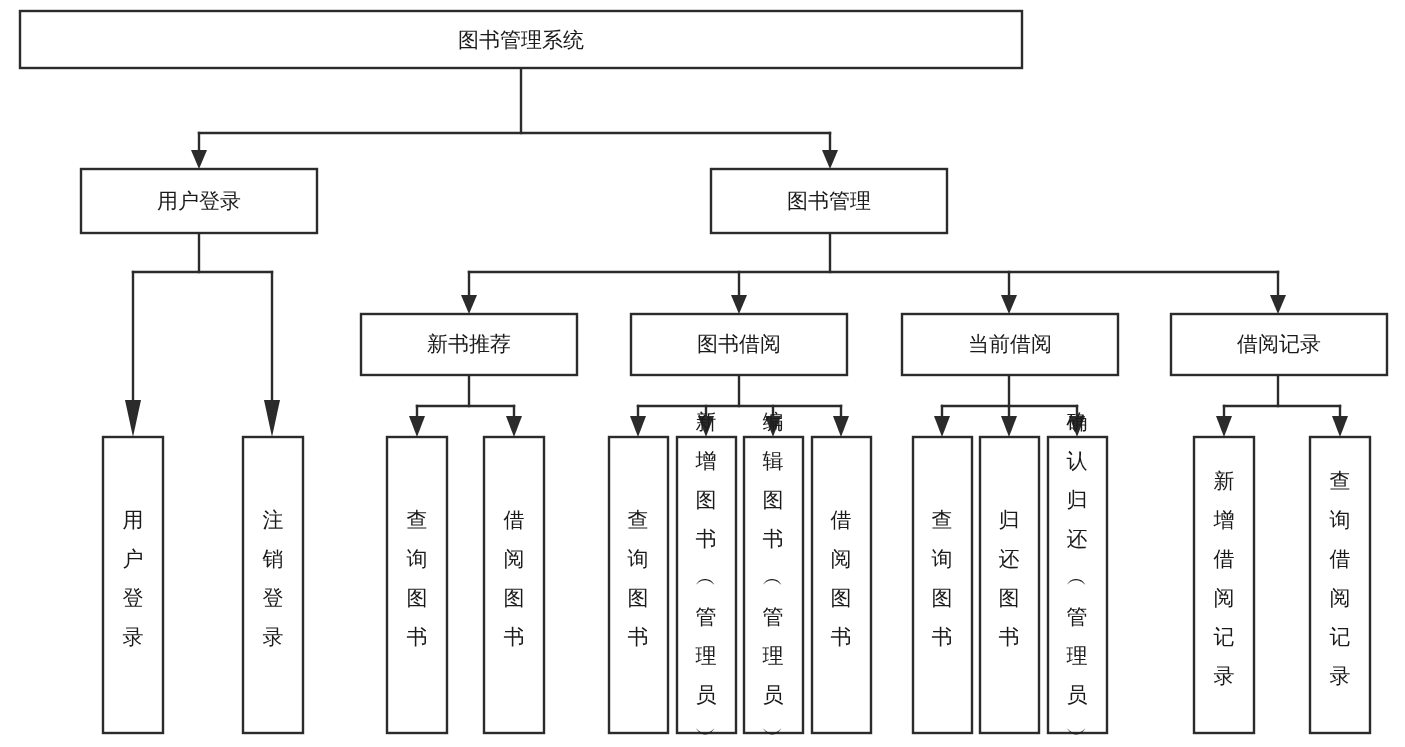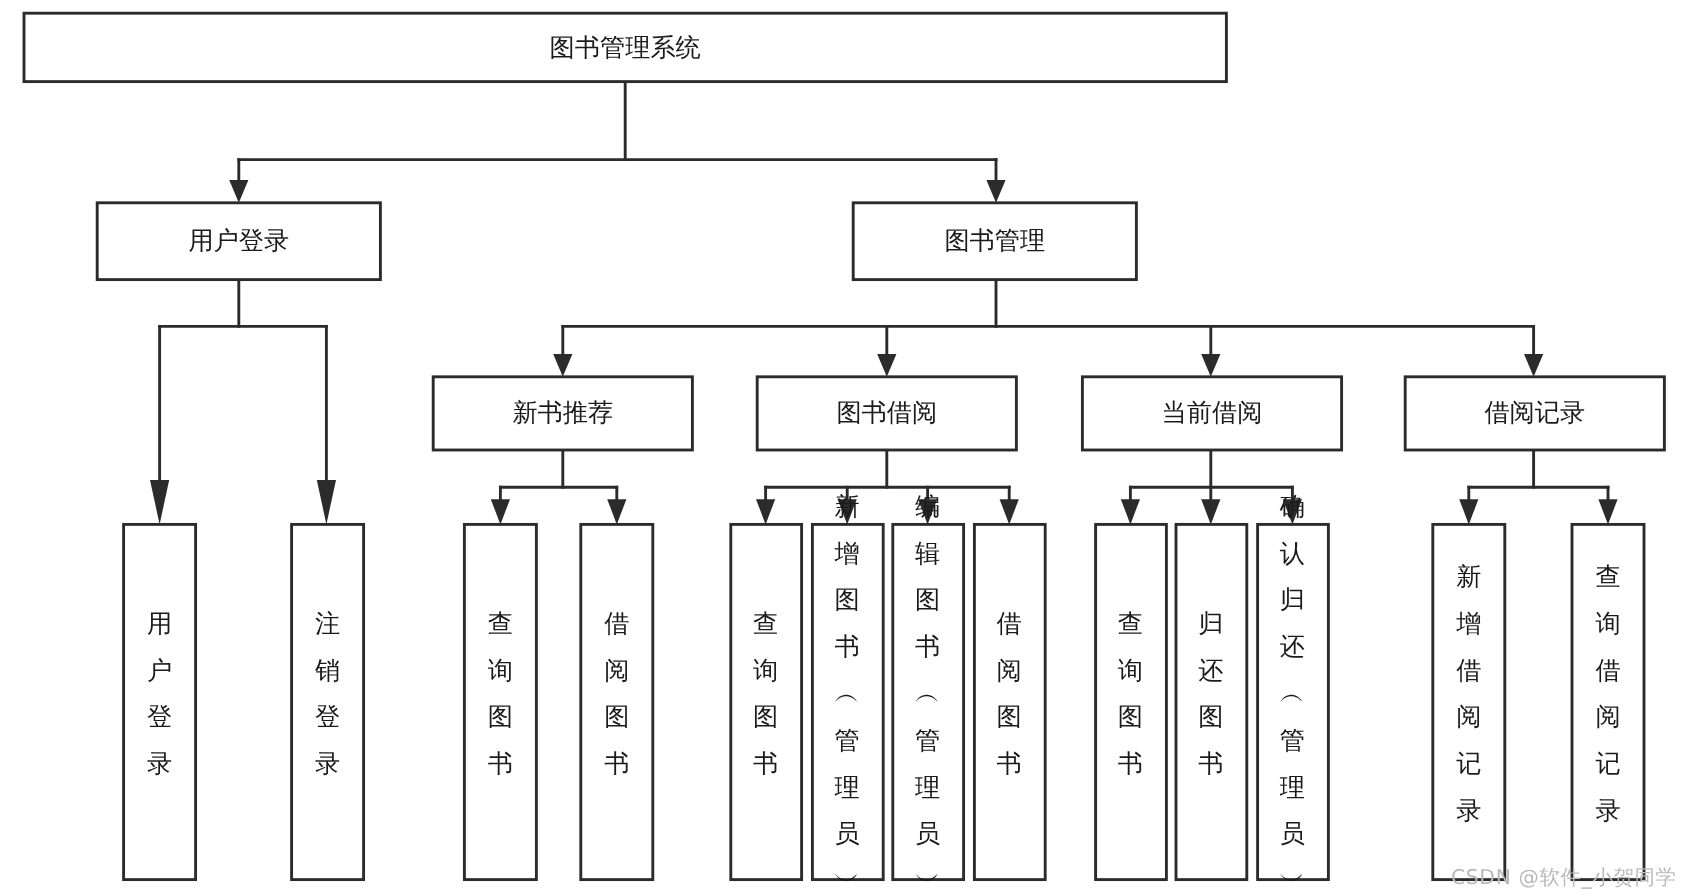--- a/index.html
+++ b/index.html
@@ -216,15 +216,14 @@
       <rect class="node-box" x="1194" y="437" width="60" height="296"></rect>
       <text class="node-label-vertical" x="1224" y="585"><tspan x="1224" y="487.5" text-anchor="middle">新</tspan><tspan x="1224" y="526.5" text-anchor="middle">增</tspan><tspan x="1224" y="565.5" text-anchor="middle">借</tspan><tspan x="1224" y="604.5" text-anchor="middle">阅</tspan><tspan x="1224" y="643.5" text-anchor="middle">记</tspan><tspan x="1224" y="682.5" text-anchor="middle">录</tspan></text>
     </g>
     <g>
       <rect class="node-box" x="1310" y="437" width="60" height="296"></rect>
       <text class="node-label-vertical" x="1340" y="585"><tspan x="1340" y="487.5" text-anchor="middle">查</tspan><tspan x="1340" y="526.5" text-anchor="middle">询</tspan><tspan x="1340" y="565.5" text-anchor="middle">借</tspan><tspan x="1340" y="604.5" text-anchor="middle">阅</tspan><tspan x="1340" y="643.5" text-anchor="middle">记</tspan><tspan x="1340" y="682.5" text-anchor="middle">录</tspan></text>
     </g>
 
   </svg>
 
-  <div class="watermark">CSDN @软件_小贺同学</div>
 
 </div>
 
 </body></html>

